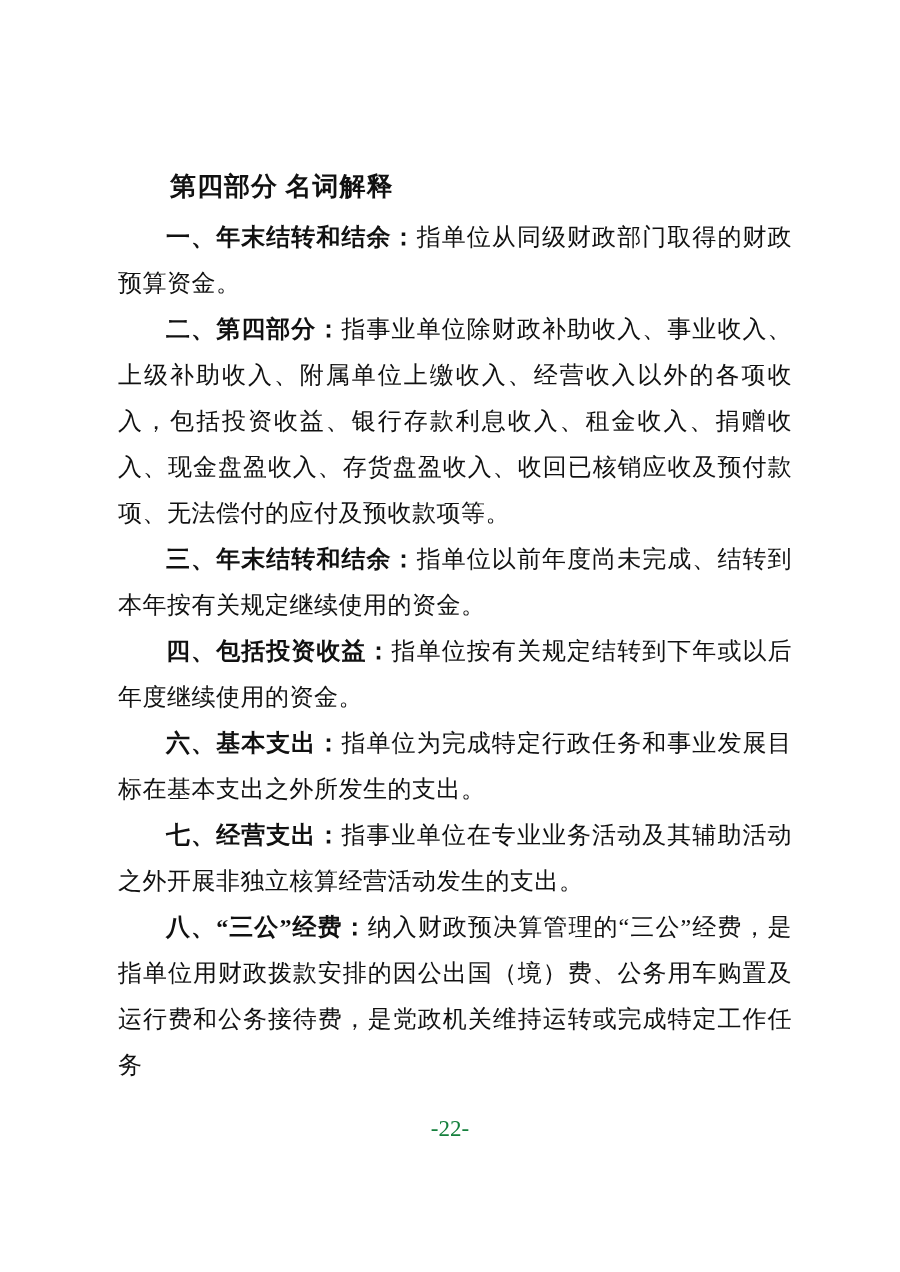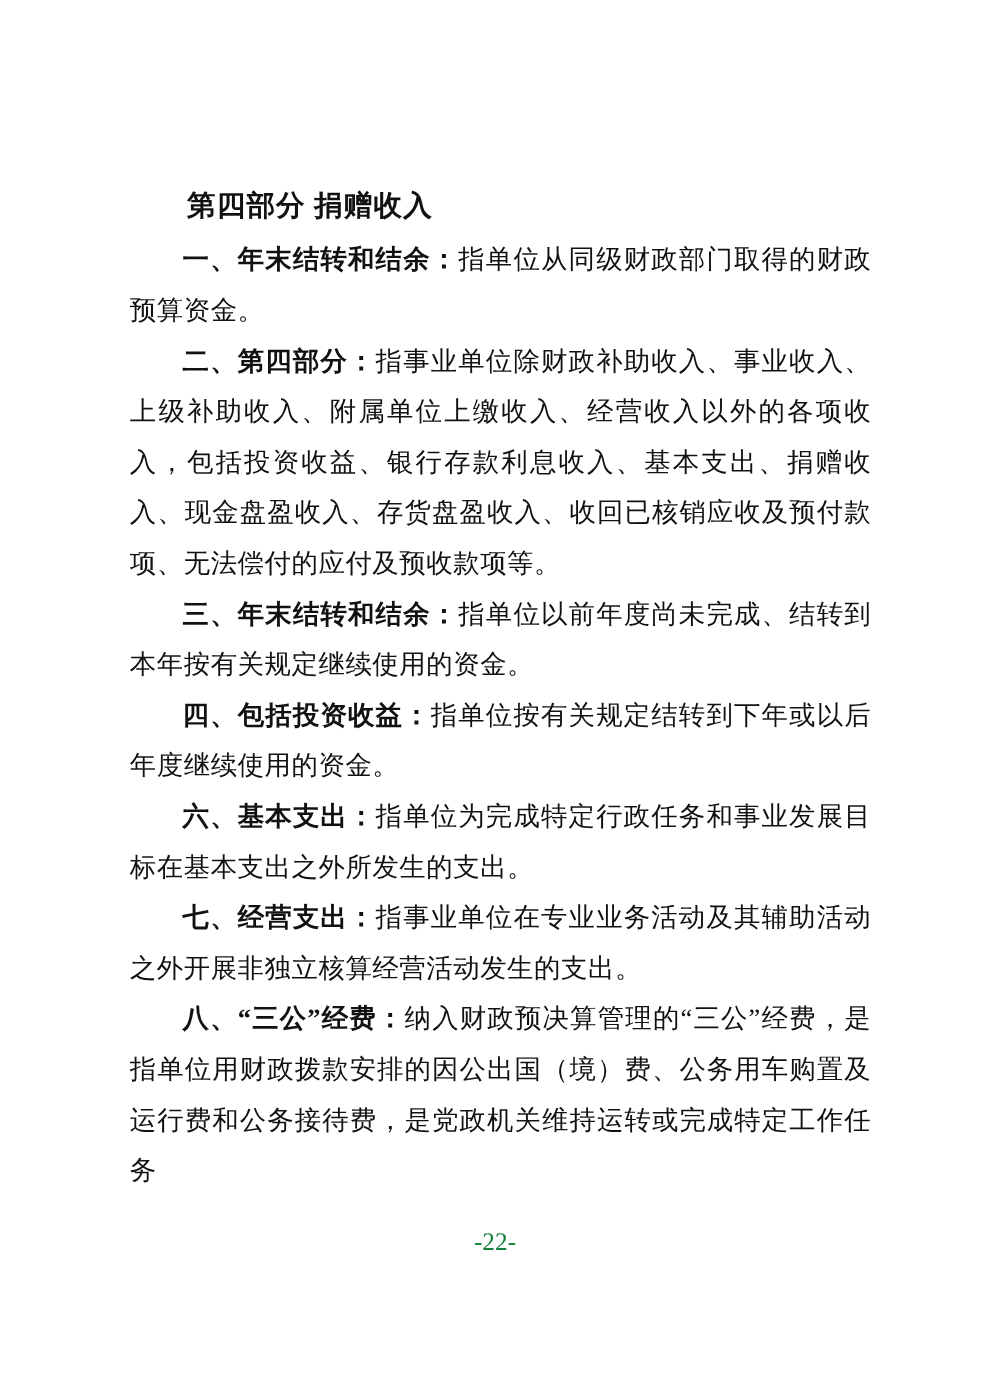--- a/index.html
+++ b/index.html
@@ -54,25 +54,25 @@
     color: #15803d;
     font-family: "Liberation Serif", serif;
   }
 </style>
 </head>
 <body>
 
 <div class="page">
   <div class="content">
 
-    <h1 class="doc-title">第四部分 捐赠收入</h1>
+    <h1 class="doc-title">第四部分 名词解释</h1>
 
     <p class="def"><span class="head">一、年末结转和结余：</span><span>指单位从同级财政部门取得的财政预算资金。</span></p>
 
-    <p class="def"><span class="head">二、第四部分：</span><span>指事业单位除财政补助收入、事业收入、上级补助收入、附属单位上缴收入、经营收入以外的各项收入，包括投资收益、银行存款利息收入、基本支出、捐赠收入、现金盘盈收入、存货盘盈收入、收回已核销应收及预付款项、无法偿付的应付及预收款项等。</span></p>
+    <p class="def"><span class="head">二、第四部分：</span><span>指事业单位除财政补助收入、事业收入、上级补助收入、附属单位上缴收入、经营收入以外的各项收入，包括投资收益、银行存款利息收入、租金收入、捐赠收入、现金盘盈收入、存货盘盈收入、收回已核销应收及预付款项、无法偿付的应付及预收款项等。</span></p>
 
     <p class="def"><span class="head">三、年末结转和结余：</span><span>指单位以前年度尚未完成、结转到本年按有关规定继续使用的资金。</span></p>
 
     <p class="def"><span class="head">四、包括投资收益：</span><span>指单位按有关规定结转到下年或以后年度继续使用的资金。</span></p>
 
 
     <p class="def"><span class="head">六、基本支出：</span><span>指单位为完成特定行政任务和事业发展目标在基本支出之外所发生的支出。</span></p>
 
     <p class="def"><span class="head">七、经营支出：</span><span>指事业单位在专业业务活动及其辅助活动之外开展非独立核算经营活动发生的支出。</span></p>
 

